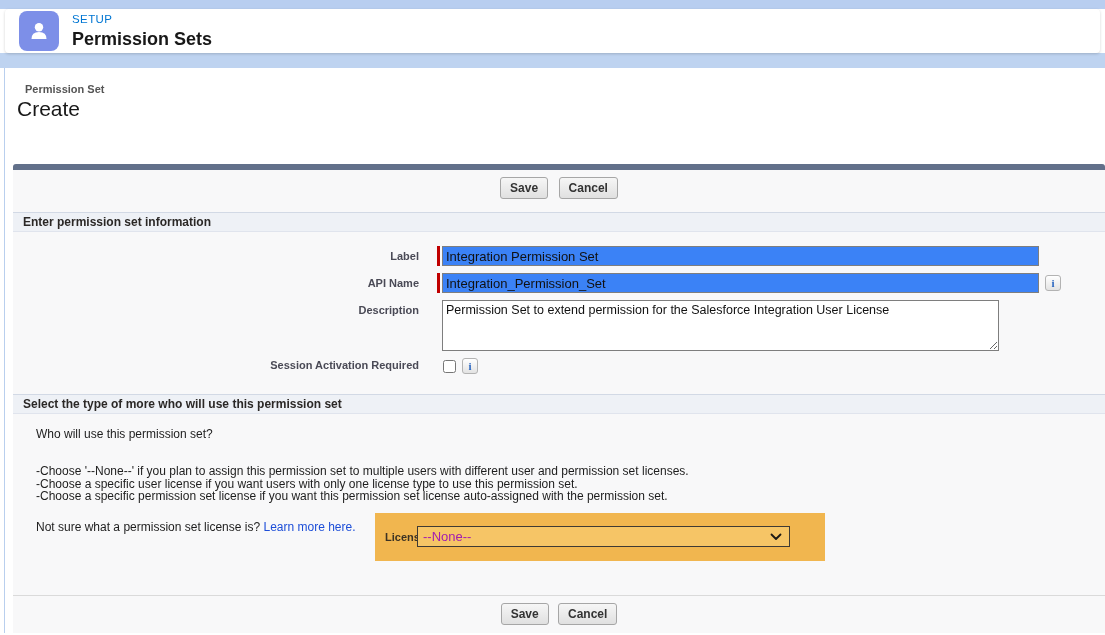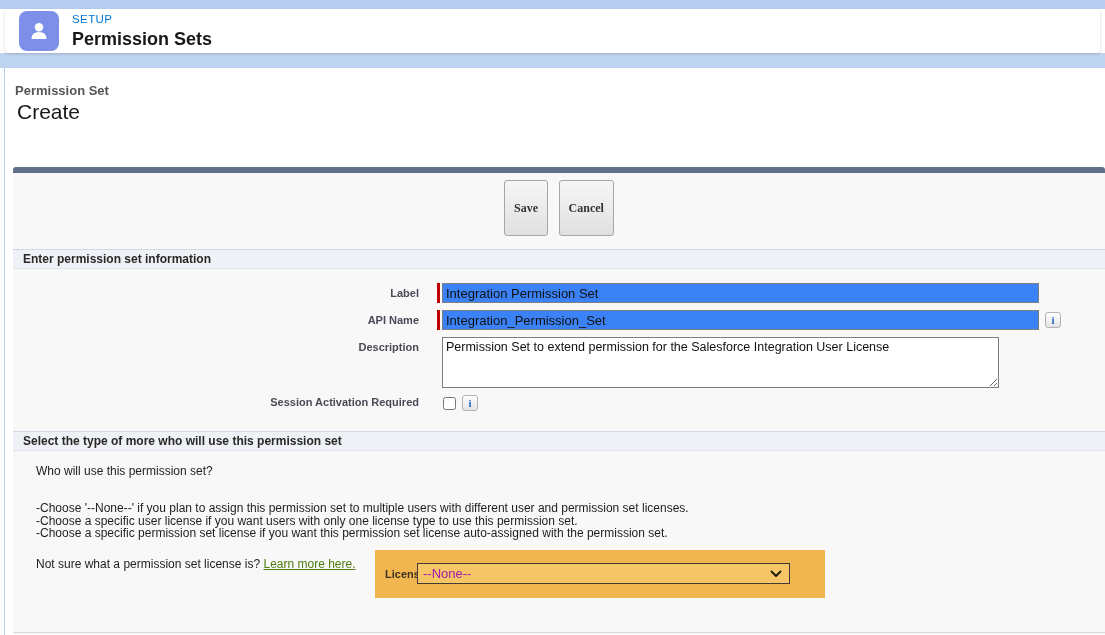--- a/index.html
+++ b/index.html
@@ -24,33 +24,33 @@
   .header-text { margin-left: 13px; }
   .eyebrow { color: #0176d3; font-size: 11.5px; letter-spacing: .4px; line-height: 14px; }
   .page-name { color: #181818; font-size: 18px; font-weight: bold; line-height: 22px; margin-top: 2px; }
   .blue-strip { height: 15px; background: #bed3f0; margin-top: 0; }
 
   
   .content {
     background: #ffffff; margin-left: 4px; border-left: 1px solid #b9cfee;
     min-height: 547px; padding-left: 8px; padding-top: 15px;
   }
-  .page-subtitle { font-size: 13px; font-weight: bold; color: #555; margin-left: 2px; }
+  .page-subtitle { font-size: 11px; font-weight: bold; color: #555; margin-left: 12px; }
   .page-title { font-size: 21px; color: #181818; margin-left: 4px; margin-top: 2px; }
 
   
   .pageblock { margin-top: 43px; width: 1092px; background: #f8f8f9; border-radius: 3px 3px 0 0; }
   .pb-topbar { height: 6px; background: #62708a; border-radius: 3px 3px 0 0; }
   .pb-header { padding: 7px 0 13px 0; text-align: center; }
   .btn {
-    display: inline-block; font-family: Liberation Serif, serif;
+    display: inline-block; font-family: Liberation Sans, sans-serif;
     font-size: 12px; font-weight: bold; color: #333;
     background: linear-gradient(#f6f6f6, #e0e0e0);
     border: 1px solid #a6a6a6; border-radius: 3px;
-    padding: 20px 9px; margin: 0 3px; cursor: pointer; line-height: 14px;
+    padding: 3px 9px; margin: 0 3px; cursor: pointer; line-height: 14px;
   }
   .sec-header {
     background: #eef1f6; border-top: 1px solid #d2d9e5; border-bottom: 1px solid #e0e4ed;
     font-size: 12px; font-weight: bold; color: #2b2826;
     padding: 2px 0 2px 10px; line-height: 14px;
   }
   .sec-body { padding: 14px 0 20px 0; }
   .frow { display: flex; align-items: flex-start; margin-bottom: 7px; }
   .frow:last-child { margin-bottom: 0; }
   .lbl-cell {
@@ -79,21 +79,21 @@
   }
   .checkbox {
     width: 13px; height: 13px; margin-left: 6px; margin-top: 2px; accent-color: #fff;
   }
   .sec-body2 { padding: 13px 0 0 0; font-size: 12px; color: #1d1d1d; }
   .q-line { margin-left: 23px; margin-bottom: 24px; }
   .choice-line { margin-left: 23px; line-height: 12.5px; margin-bottom: 0; }
   .choices { margin-bottom: 10px; }
   .license-row { position: relative; min-height: 60px; }
   .help-line { position: absolute; left: 23px; top: 7px; }
-  .help-link { color: #4d7c0f; text-decoration: underline; cursor: pointer; }
+  .help-link { color: #1d4ed8; cursor: pointer; }
   .license-box {
     margin-left: 362px; width: 450px; height: 48px; background: #f1b64f;
     display: flex; align-items: center; padding-left: 10px;
   }
   .lic-label { font-size: 11px; font-weight: bold; color: #3c3324; width: 32px; }
   .lic-select {
     width: 373px; height: 21px; background: #f6c566; border: 1px solid #3f3a33;
     display: flex; align-items: center; justify-content: space-between;
     padding: 0 7px 0 5px; cursor: pointer;
   }

